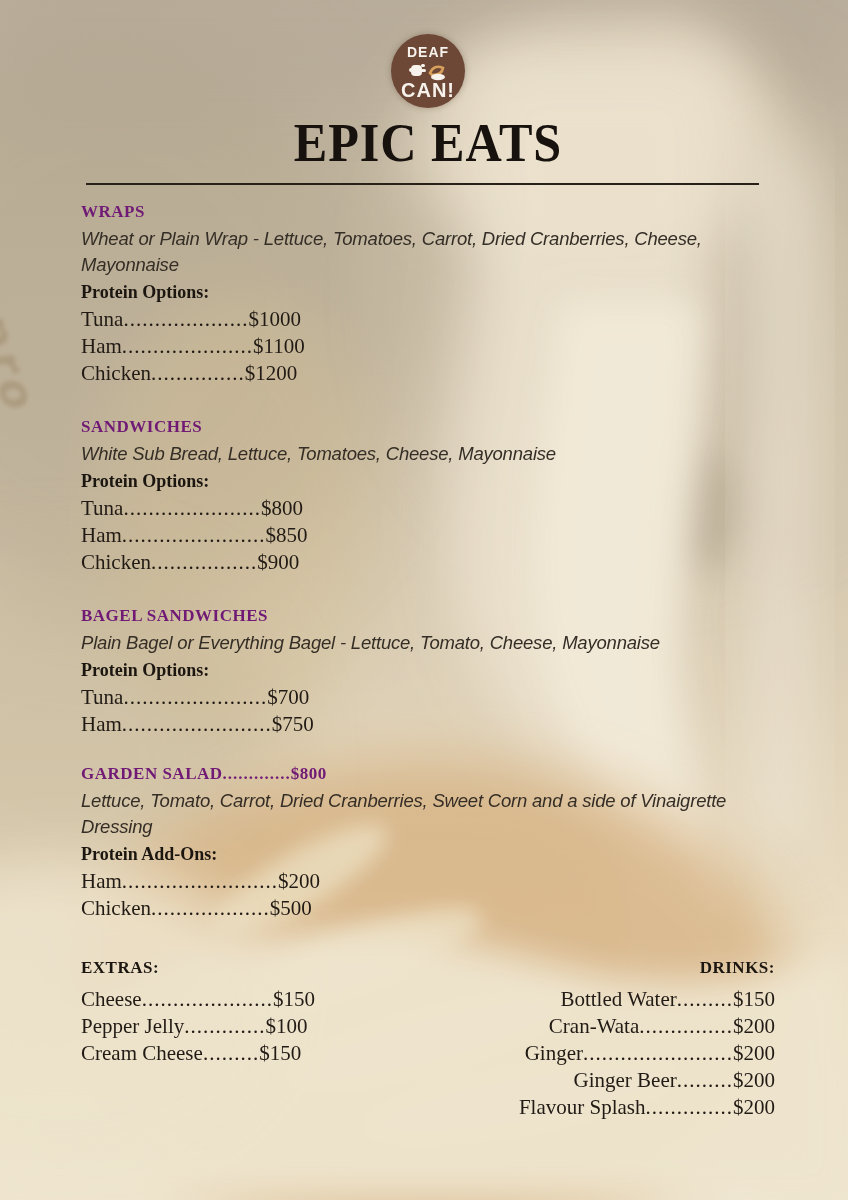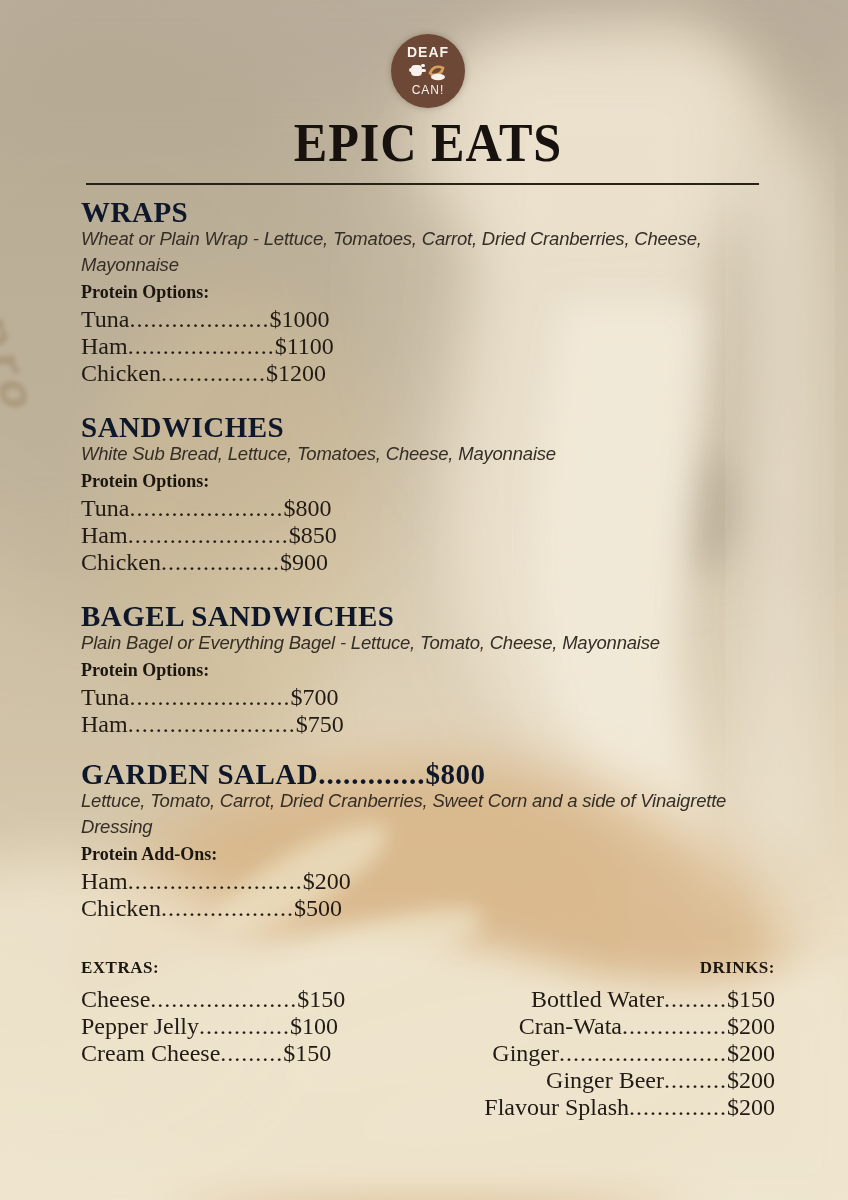--- a/index.html
+++ b/index.html
@@ -29,48 +29,48 @@
   .logo {
     width:74px; height:74px; border-radius:50%;
     background:#6d4837;
     margin:0 auto;
     display:flex; flex-direction:column; align-items:center; justify-content:center;
     font-family:"Liberation Sans","DejaVu Sans",sans-serif;
     color:#f7f3ec;
     box-shadow:0 0 6px rgba(80,52,36,0.35);
   }
   .logo-top { font-size:14px; font-weight:bold; letter-spacing:1px; line-height:14px; }
-  .logo-bottom { font-size:12px; font-weight:normal; letter-spacing:1px; line-height:14px; }
+  .logo-bottom { font-size:20px; font-weight:bold; letter-spacing:1px; line-height:14px; }
   .logo-icon { height:22px; margin:1px 0; }
 
   .title {
     margin-top:4px;
     text-align:center;
     font-size:54px; font-weight:bold; line-height:62px;
     letter-spacing:1px;
     color:#17120e;
     transform:scaleX(0.93);
   }
   .divider {
     width:673px; margin:9px 0 0 5px;
     border-top:2.5px solid #272118;
   }
 
   .menu { margin-top:13px; }
   .section { margin-bottom:26px; }
   .section.tight { margin-bottom:22px; }
   .section.last { margin-bottom:32px; }
-  .sec-h { font-size:29px; font-weight:bold; line-height:28px; letter-spacing:0.5px; color:#0f172a; }
+  .sec-h { font-size:17px; font-weight:bold; line-height:28px; letter-spacing:0.5px; color:#701a75; }
   .sec-d {
     font-family:"Liberation Sans","DejaVu Sans",sans-serif;
     font-style:italic; font-size:18.5px; line-height:26px;
     letter-spacing:-0.2px; color:#352e26;
   }
   .sec-s { font-size:18px; font-weight:bold; line-height:28px; color:#1c1611; }
-  .item { font-size:24px; line-height:27px; }
+  .item { font-size:21px; line-height:27px; }
   .idots { letter-spacing:1px; }
 
   .bottom-row { display:flex; justify-content:space-between; }
   .drinks { text-align:right; }
   .col-h { font-size:17px; font-weight:bold; line-height:28px; letter-spacing:0.5px; margin-bottom:4px; color:#1c1611; }
 </style>
 </head>
 <body>
 
 <div class="page">

